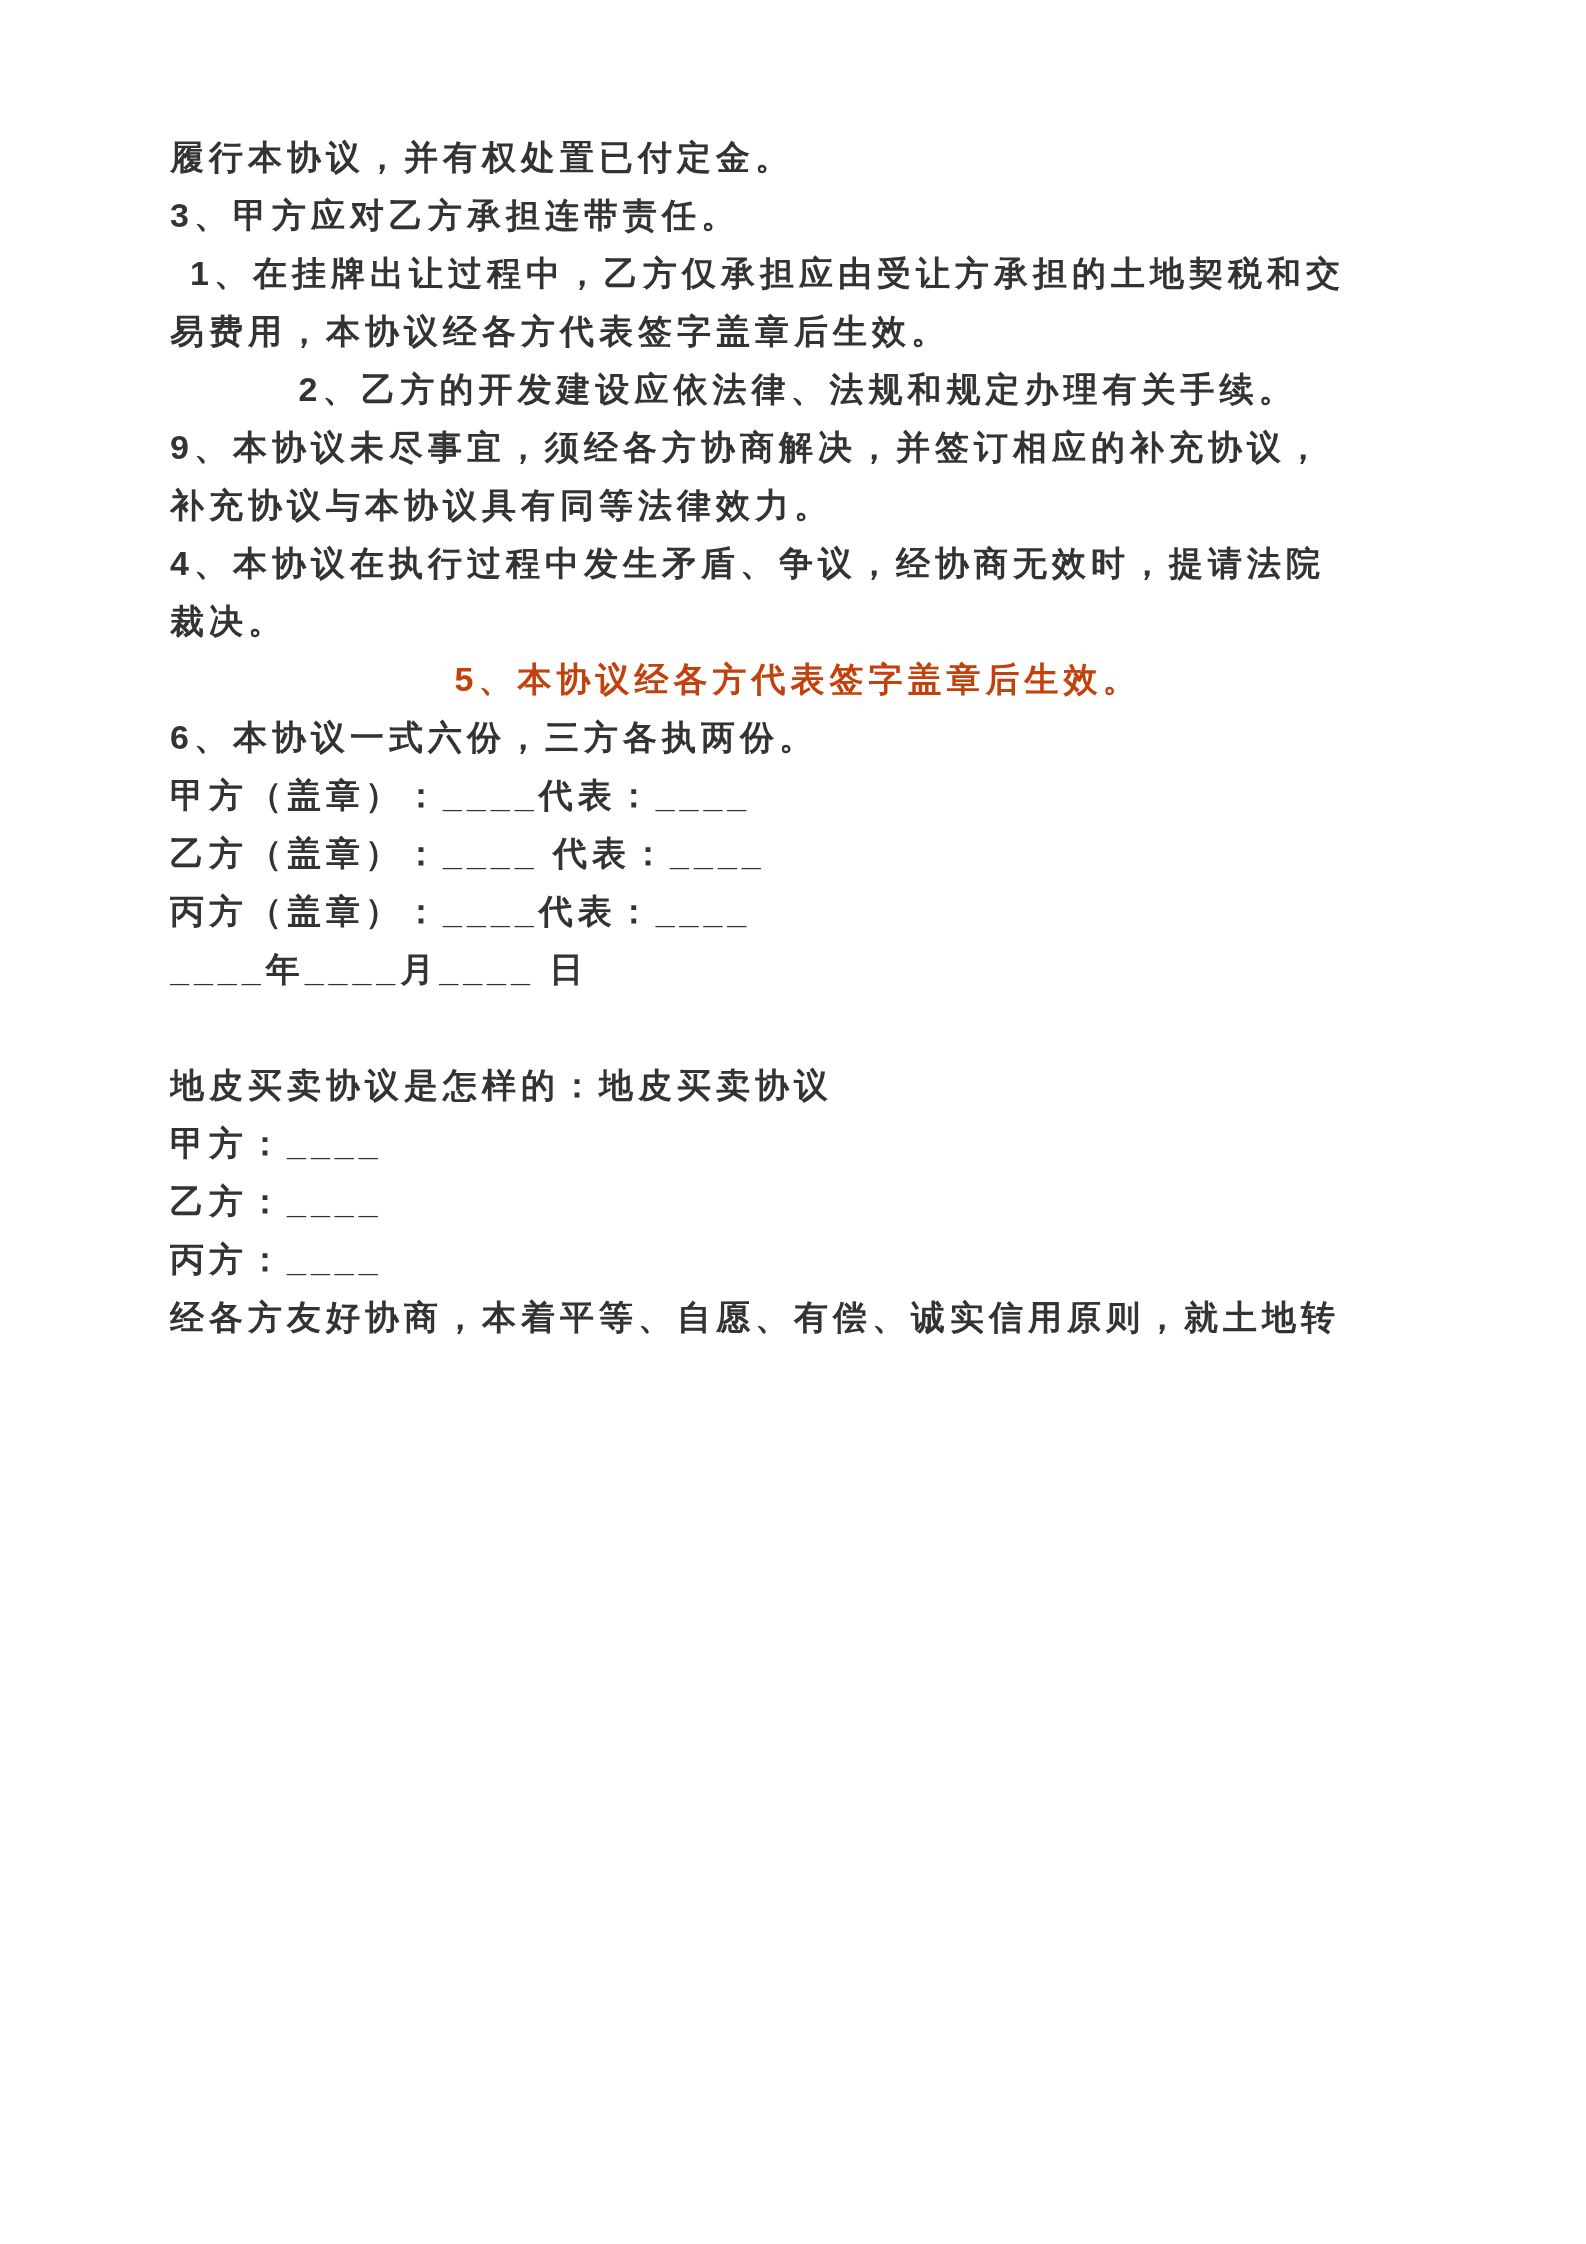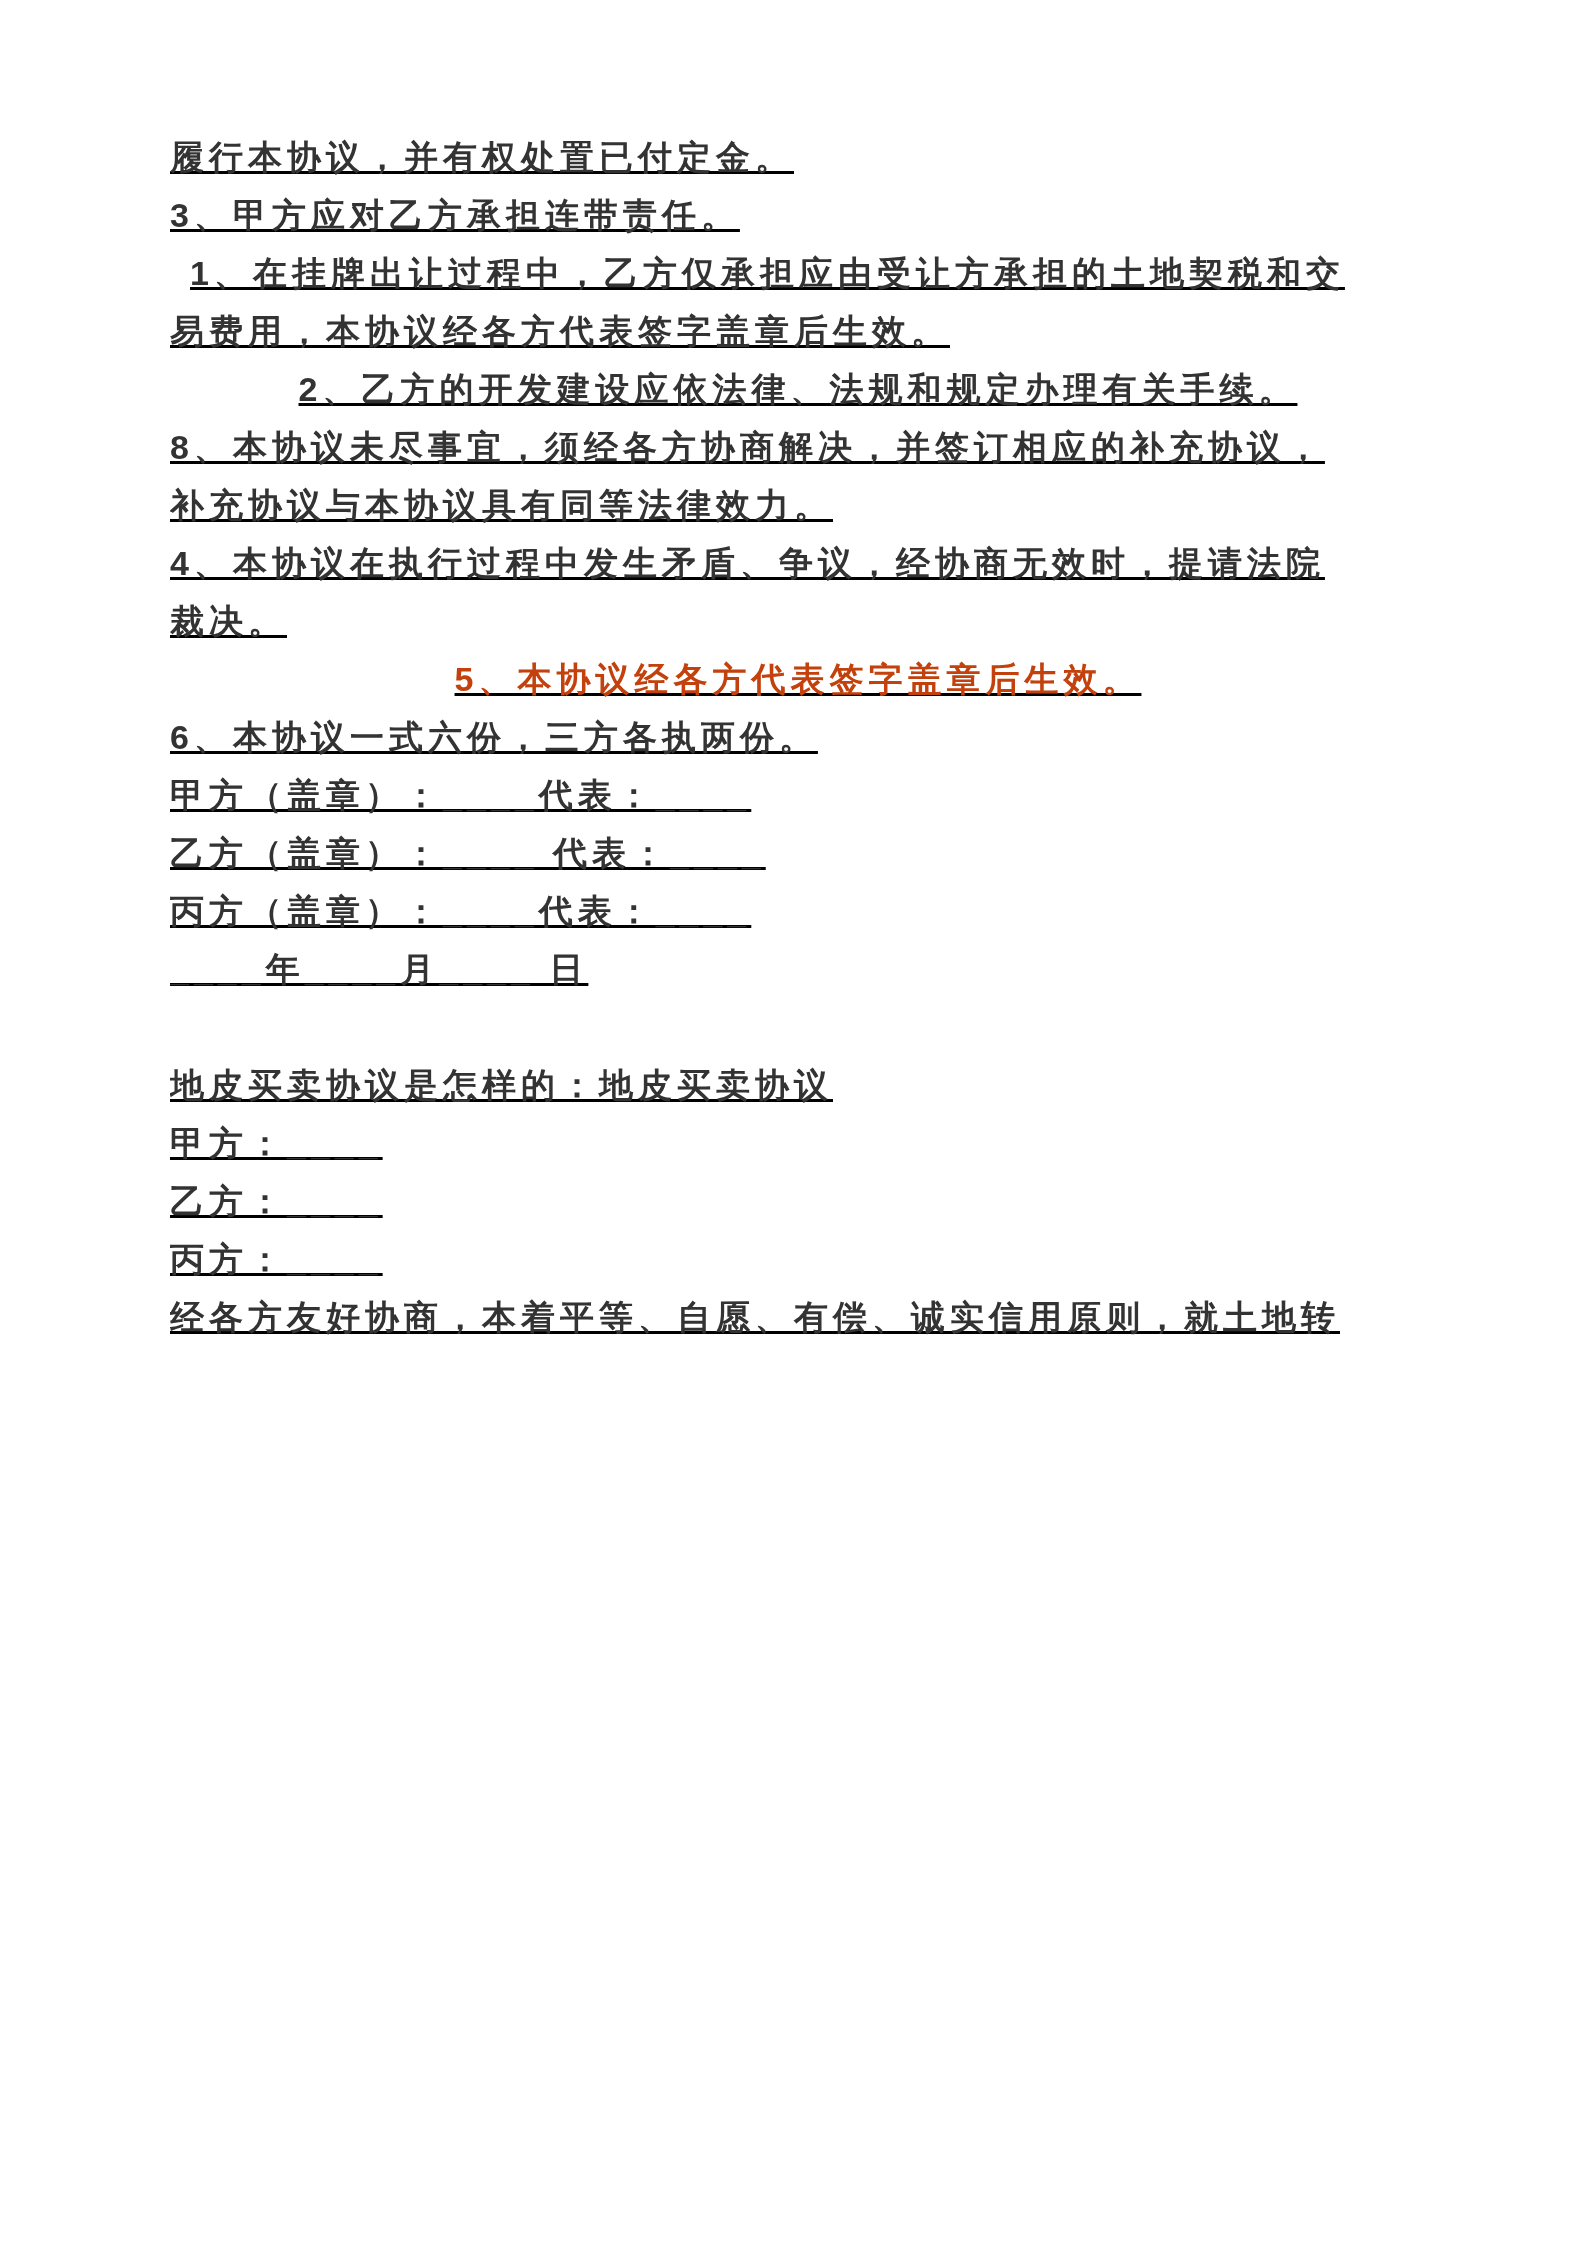--- a/index.html
+++ b/index.html
@@ -10,21 +10,20 @@
     font-family: "Liberation Sans", "DejaVu Sans", sans-serif;
     overflow: hidden;
   }
   .page {
     position: relative;
     width: 1586px;
     height: 2244px;
     background: #ffffff;
     padding: 128px 160px 0 170px;
     overflow: hidden;
-    text-decoration: underline;
   }
   .doc-body {
     width: 100%;
   }
   .doc-line {
     height: 58px;
     line-height: 58px;
     font-size: 34px;
     font-weight: 700;
     color: #333333;
@@ -40,21 +39,21 @@
 </head>
 <body>
 
 <div class="page" style="background: rgb(255, 255, 255);">
   <div class="doc-body">
       <div class="doc-line" style="color: rgb(51, 51, 51);">履行本协议，并有权处置已付定金。</div>
       <div class="doc-line" style="color: rgb(51, 51, 51);">3、甲方应对乙方承担连带责任。</div>
       <div class="doc-line" style="color: rgb(51, 51, 51); margin-left: 20px;">1、在挂牌出让过程中，乙方仅承担应由受让方承担的土地契税和交</div>
       <div class="doc-line" style="color: rgb(51, 51, 51);">易费用，本协议经各方代表签字盖章后生效。</div>
       <div class="doc-line" style="color: rgb(51, 51, 51); text-align: center;">2、乙方的开发建设应依法律、法规和规定办理有关手续。</div>
-      <div class="doc-line" style="color: rgb(51, 51, 51);">8、本协议未尽事宜，须经各方协商解决，并签订相应的补充协议，</div>
+      <div class="doc-line" style="color: rgb(51, 51, 51);">9、本协议未尽事宜，须经各方协商解决，并签订相应的补充协议，</div>
       <div class="doc-line" style="color: rgb(51, 51, 51);">补充协议与本协议具有同等法律效力。</div>
       <div class="doc-line" style="color: rgb(51, 51, 51);">4、本协议在执行过程中发生矛盾、争议，经协商无效时，提请法院</div>
       <div class="doc-line" style="color: rgb(51, 51, 51);">裁决。</div>
       <div class="doc-line" style="color: #c2410c; text-align: center;">5、本协议经各方代表签字盖章后生效。</div>
       <div class="doc-line" style="color: rgb(51, 51, 51);">6、本协议一式六份，三方各执两份。</div>
       <div class="doc-line" style="color: rgb(51, 51, 51);">甲方（盖章）：____代表：____</div>
       <div class="doc-line" style="color: rgb(51, 51, 51);">乙方（盖章）：____ 代表：____</div>
       <div class="doc-line" style="color: rgb(51, 51, 51);">丙方（盖章）：____代表：____</div>
       <div class="doc-line" style="color: rgb(51, 51, 51);">____年____月____ 日</div>
       <div class="doc-line blank" style="color: rgb(51, 51, 51);"></div>

